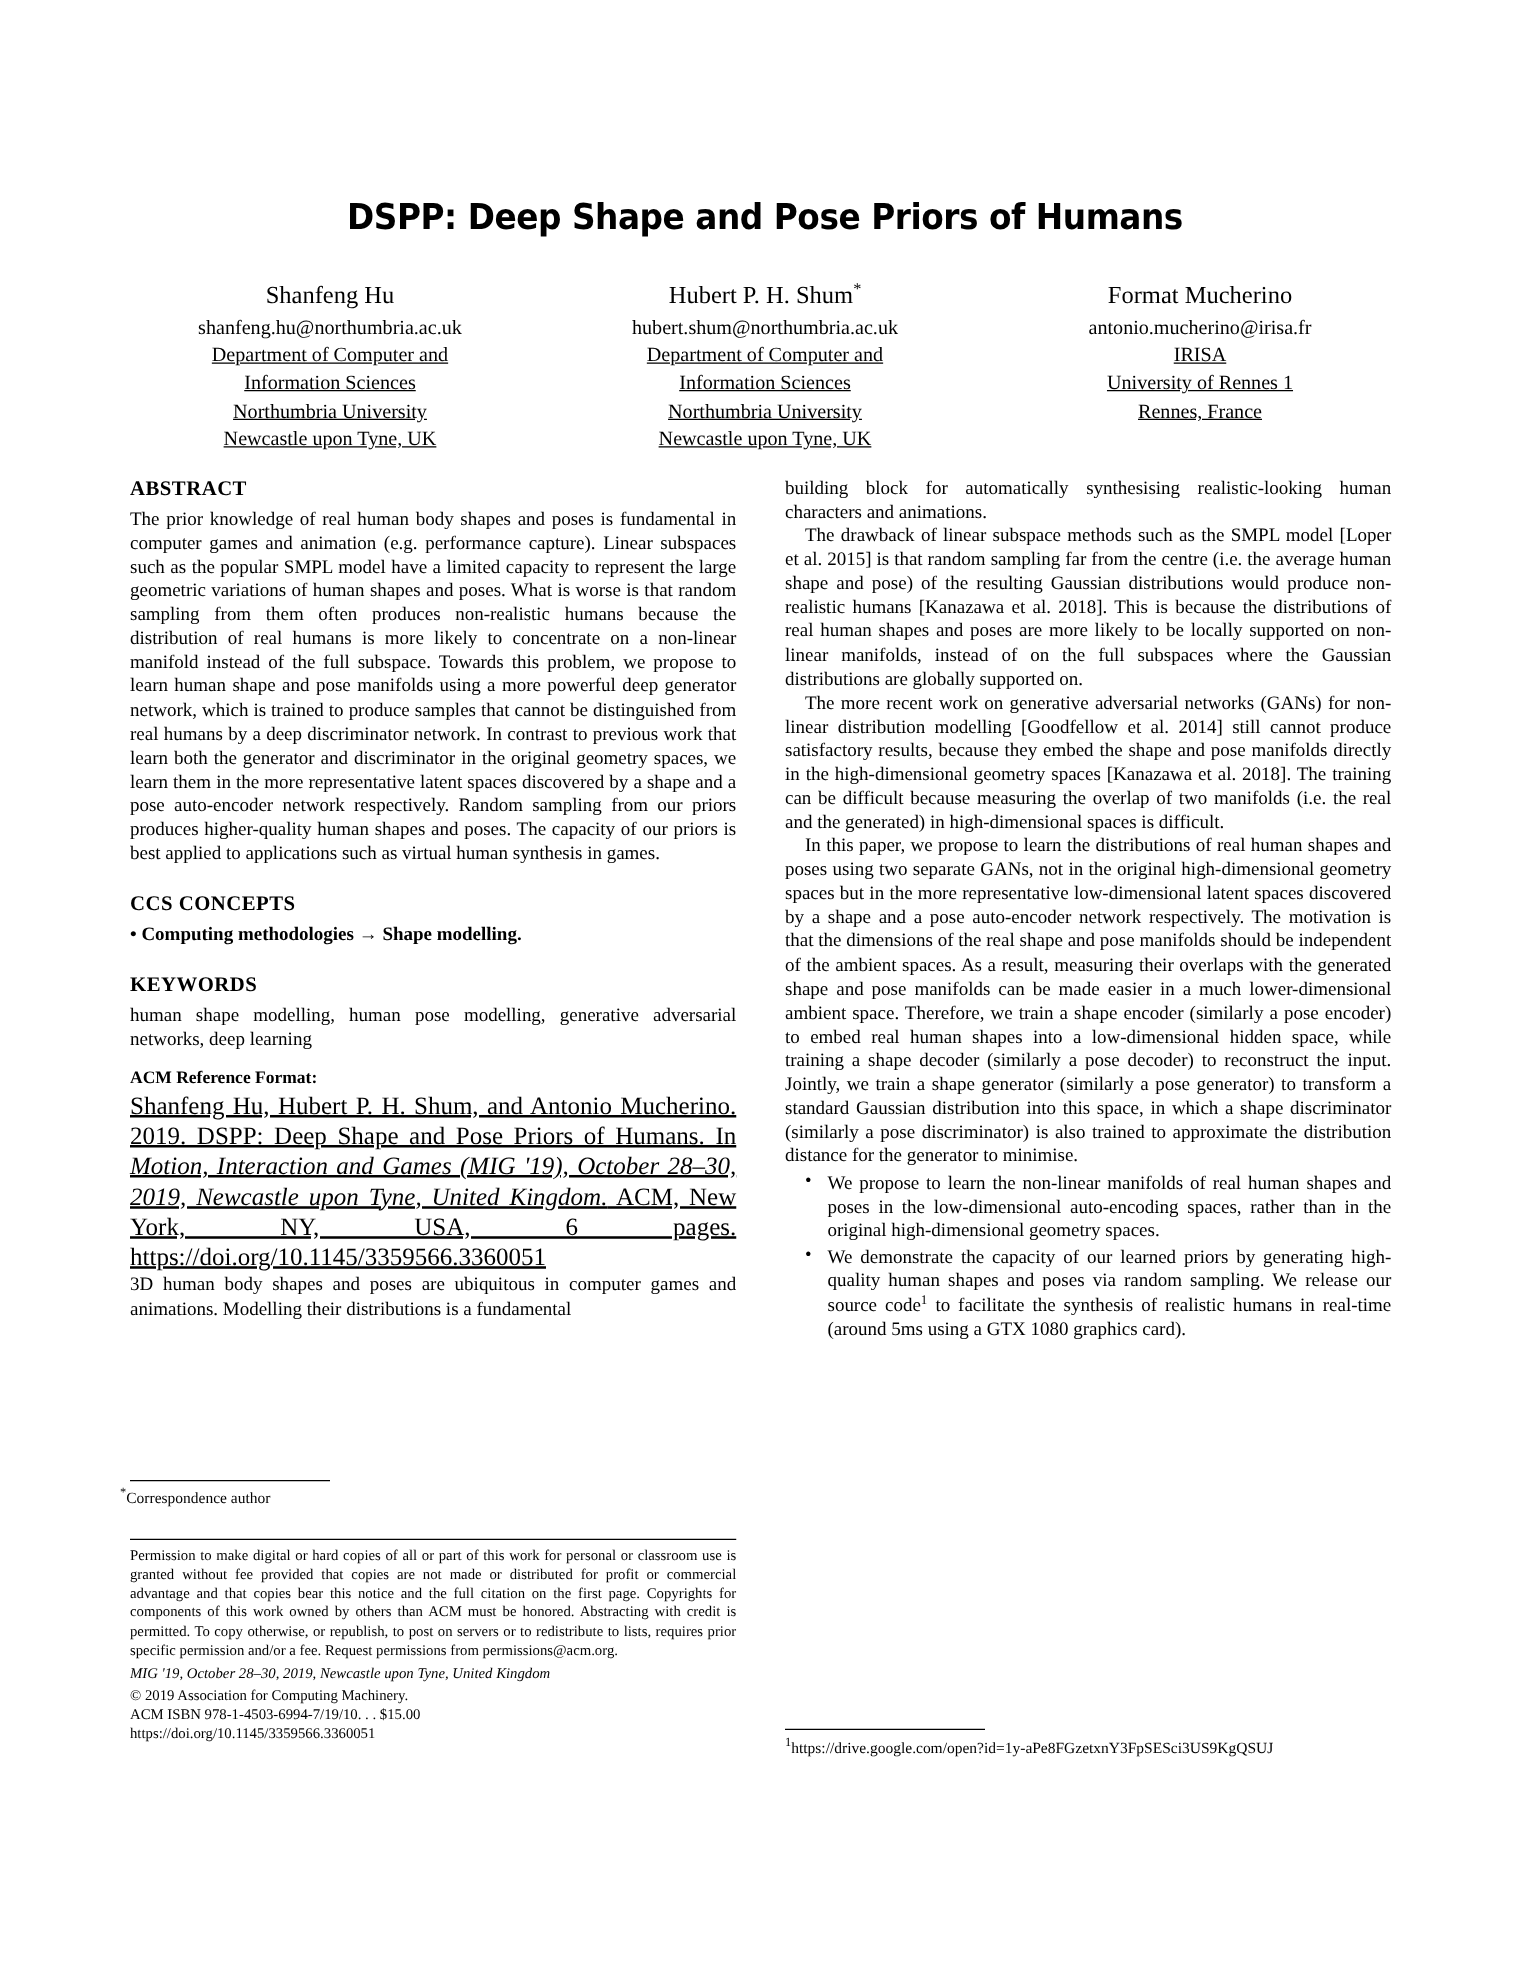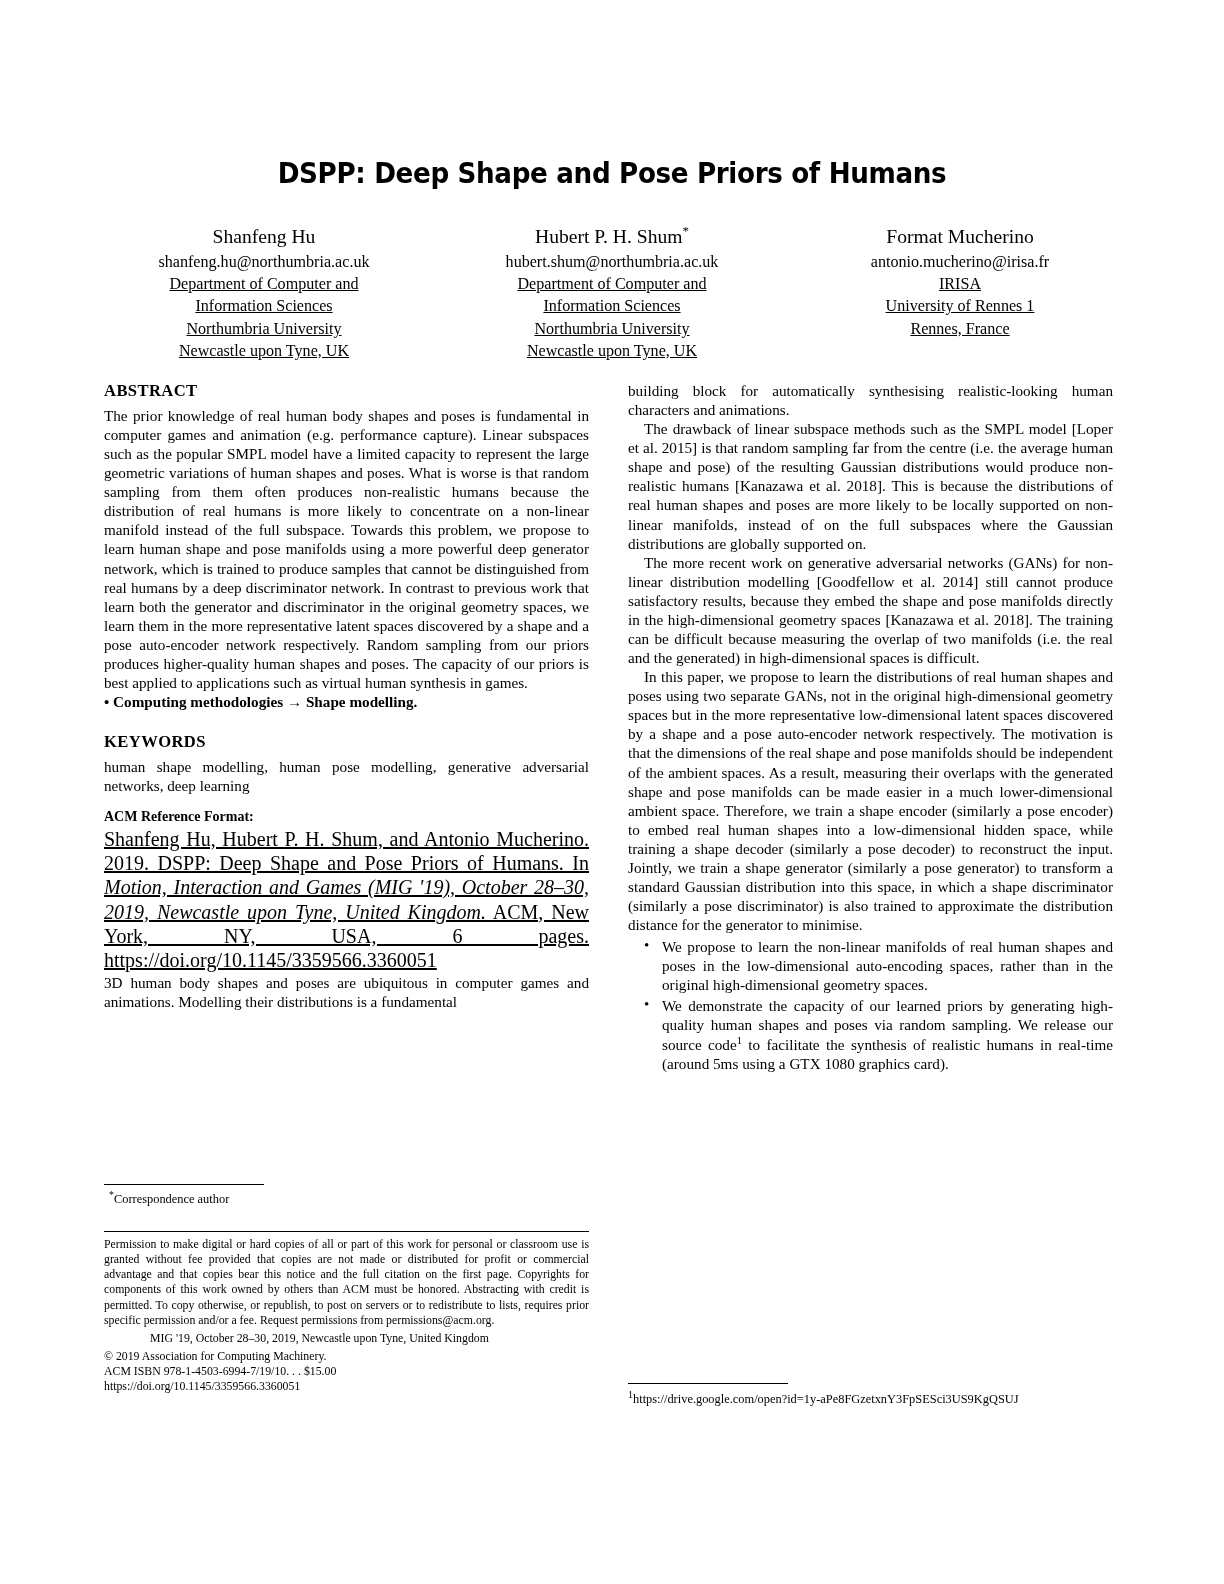--- a/index.html
+++ b/index.html
@@ -107,41 +107,41 @@
   
   .fn-rule {
     position: absolute;
     left: 104px;
     top: 1184px;
     width: 160px;
     border-top: 1px solid #000;
   }
   .fn-corr {
     position: absolute;
-    left: 109px; top: 1189px;
+    left: 96px; top: 1189px;
     font-size: 12.4px;
   }
   .fn-corr sup { font-size: 10px; }
 
   .copy-rule {
     position: absolute;
     left: 104px; top: 1231px;
     width: 485px;
     border-top: 1.2px solid #000;
   }
   .copyright {
     position: absolute;
     left: 104px; top: 1237px;
     width: 485px;
     font-size: 11.8px;
     line-height: 1.285;
     text-align: justify;
   }
   .copyright p { margin: 0; }
-  .copyright .venue { margin-top: 3px; margin-left: 46px; }
+  .copyright .venue { font-style: italic; margin-top: 3px; }
   .copyright .gap { margin-top: 3px; }
 
   
   .fn-rule-r {
     position: absolute;
     left: 628px; top: 1383px;
     width: 160px;
     border-top: 1px solid #000;
   }
   .fn-url {
@@ -203,20 +203,21 @@
       <div class="author-line">IRISA</div>
       <div class="author-line">University of Rennes 1</div>
       <div class="author-line">Rennes, France</div>
     </div>
   </div>
 
   <div class="col col-left">
     <h2 class="sec">ABSTRACT</h2>
     <p class="body noindent">The prior knowledge of real human body shapes and poses is fundamental in computer games and animation (e.g. performance capture). Linear subspaces such as the popular SMPL model have a limited capacity to represent the large geometric variations of human shapes and poses. What is worse is that random sampling from them often produces non-realistic humans because the distribution of real humans is more likely to concentrate on a non-linear manifold instead of the full subspace. Towards this problem, we propose to learn human shape and pose manifolds using a more powerful deep generator network, which is trained to produce samples that cannot be distinguished from real humans by a deep discriminator network. In contrast to previous work that learn both the generator and discriminator in the original geometry spaces, we learn them in the more representative latent spaces discovered by a shape and a pose auto-encoder network respectively. Random sampling from our priors produces higher-quality human shapes and poses. The capacity of our priors is best applied to applications such as virtual human synthesis in games.</p>
 
+    <h2 class="sec spaced">CCS CONCEPTS</h2>
     <p class="ccs-line">• Computing methodologies → Shape modelling.</p>
 
     <h2 class="sec spaced">KEYWORDS</h2>
     <p class="kw">human shape modelling, human pose modelling, generative adversarial networks, deep learning</p>
 
     <div style="height:13px"></div>
     <p class="refhead">ACM Reference Format:</p>
     <p class="refbody"><span>Shanfeng Hu, Hubert P. H. Shum, and Antonio Mucherino. 2019. DSPP: Deep Shape and Pose Priors of Humans. In </span><i>Motion, Interaction and Games (MIG '19), October 28–30, 2019, Newcastle upon Tyne, United Kingdom.</i><span> ACM, New York, NY, USA, 6 pages. https://doi.org/10.1145/3359566.3360051</span></p>
 
     <p class="body noindent">3D human body shapes and poses are ubiquitous in computer games and animations. Modelling their distributions is a fundamental</p>

